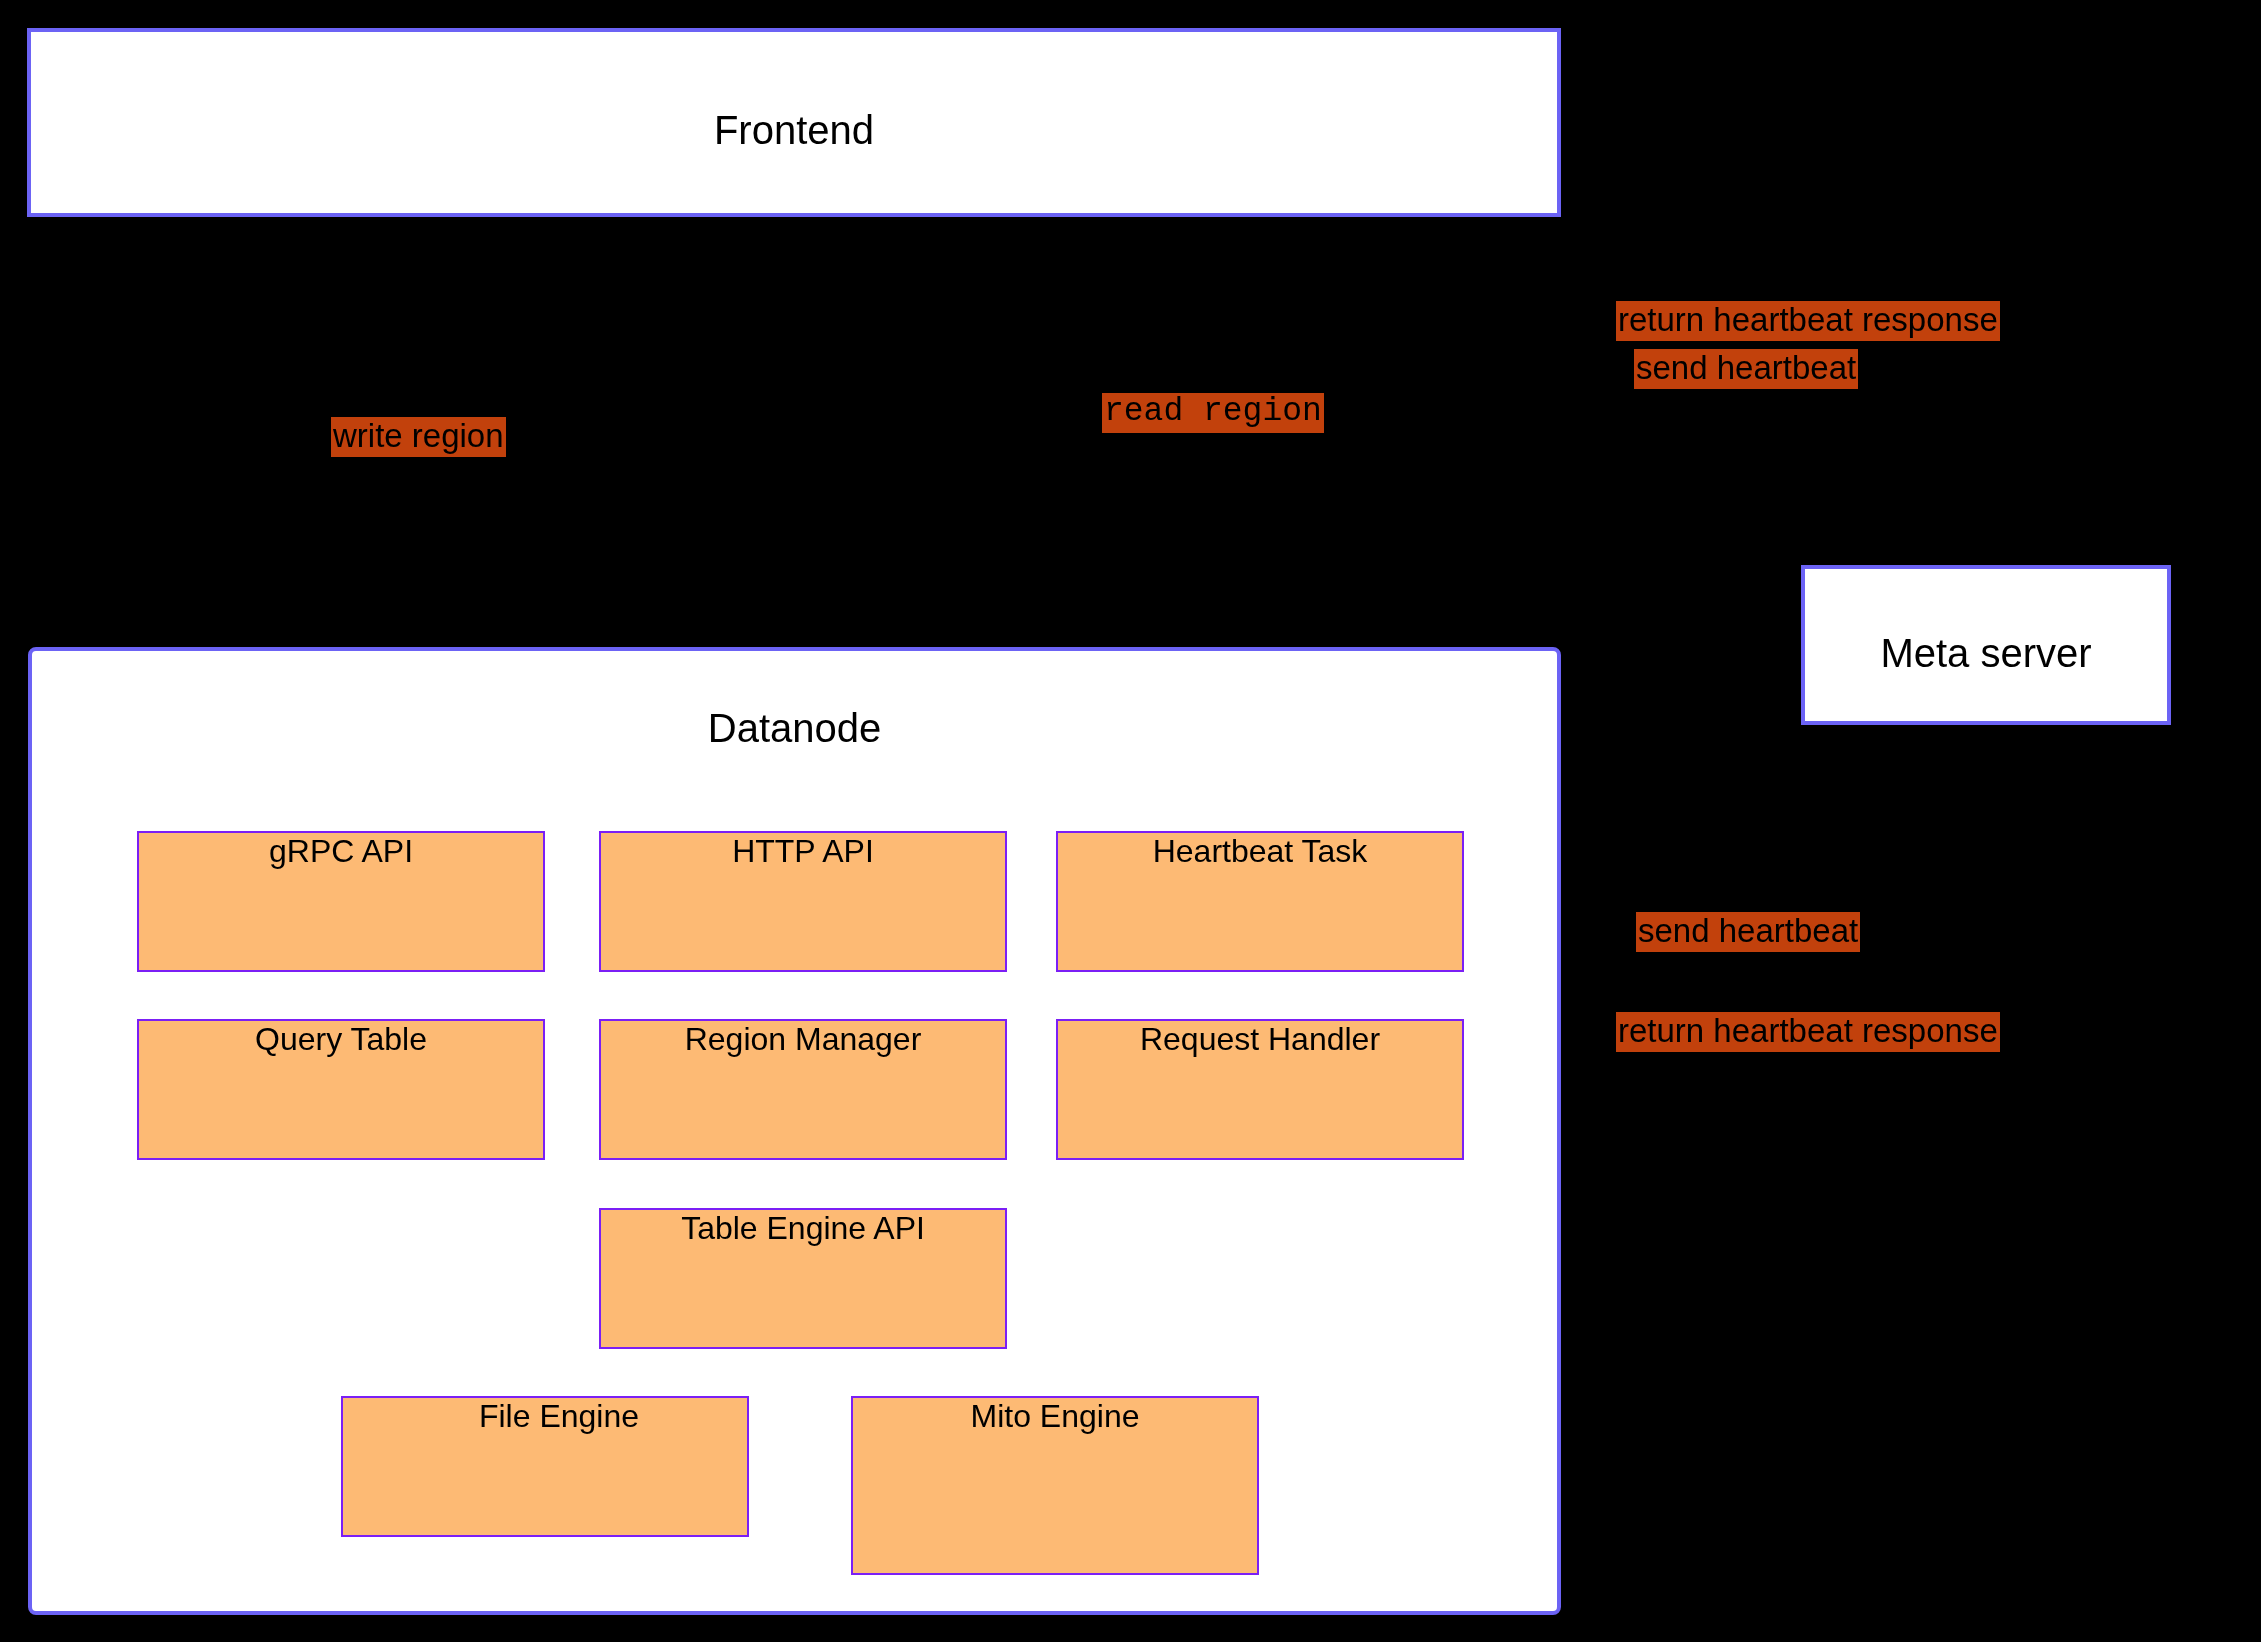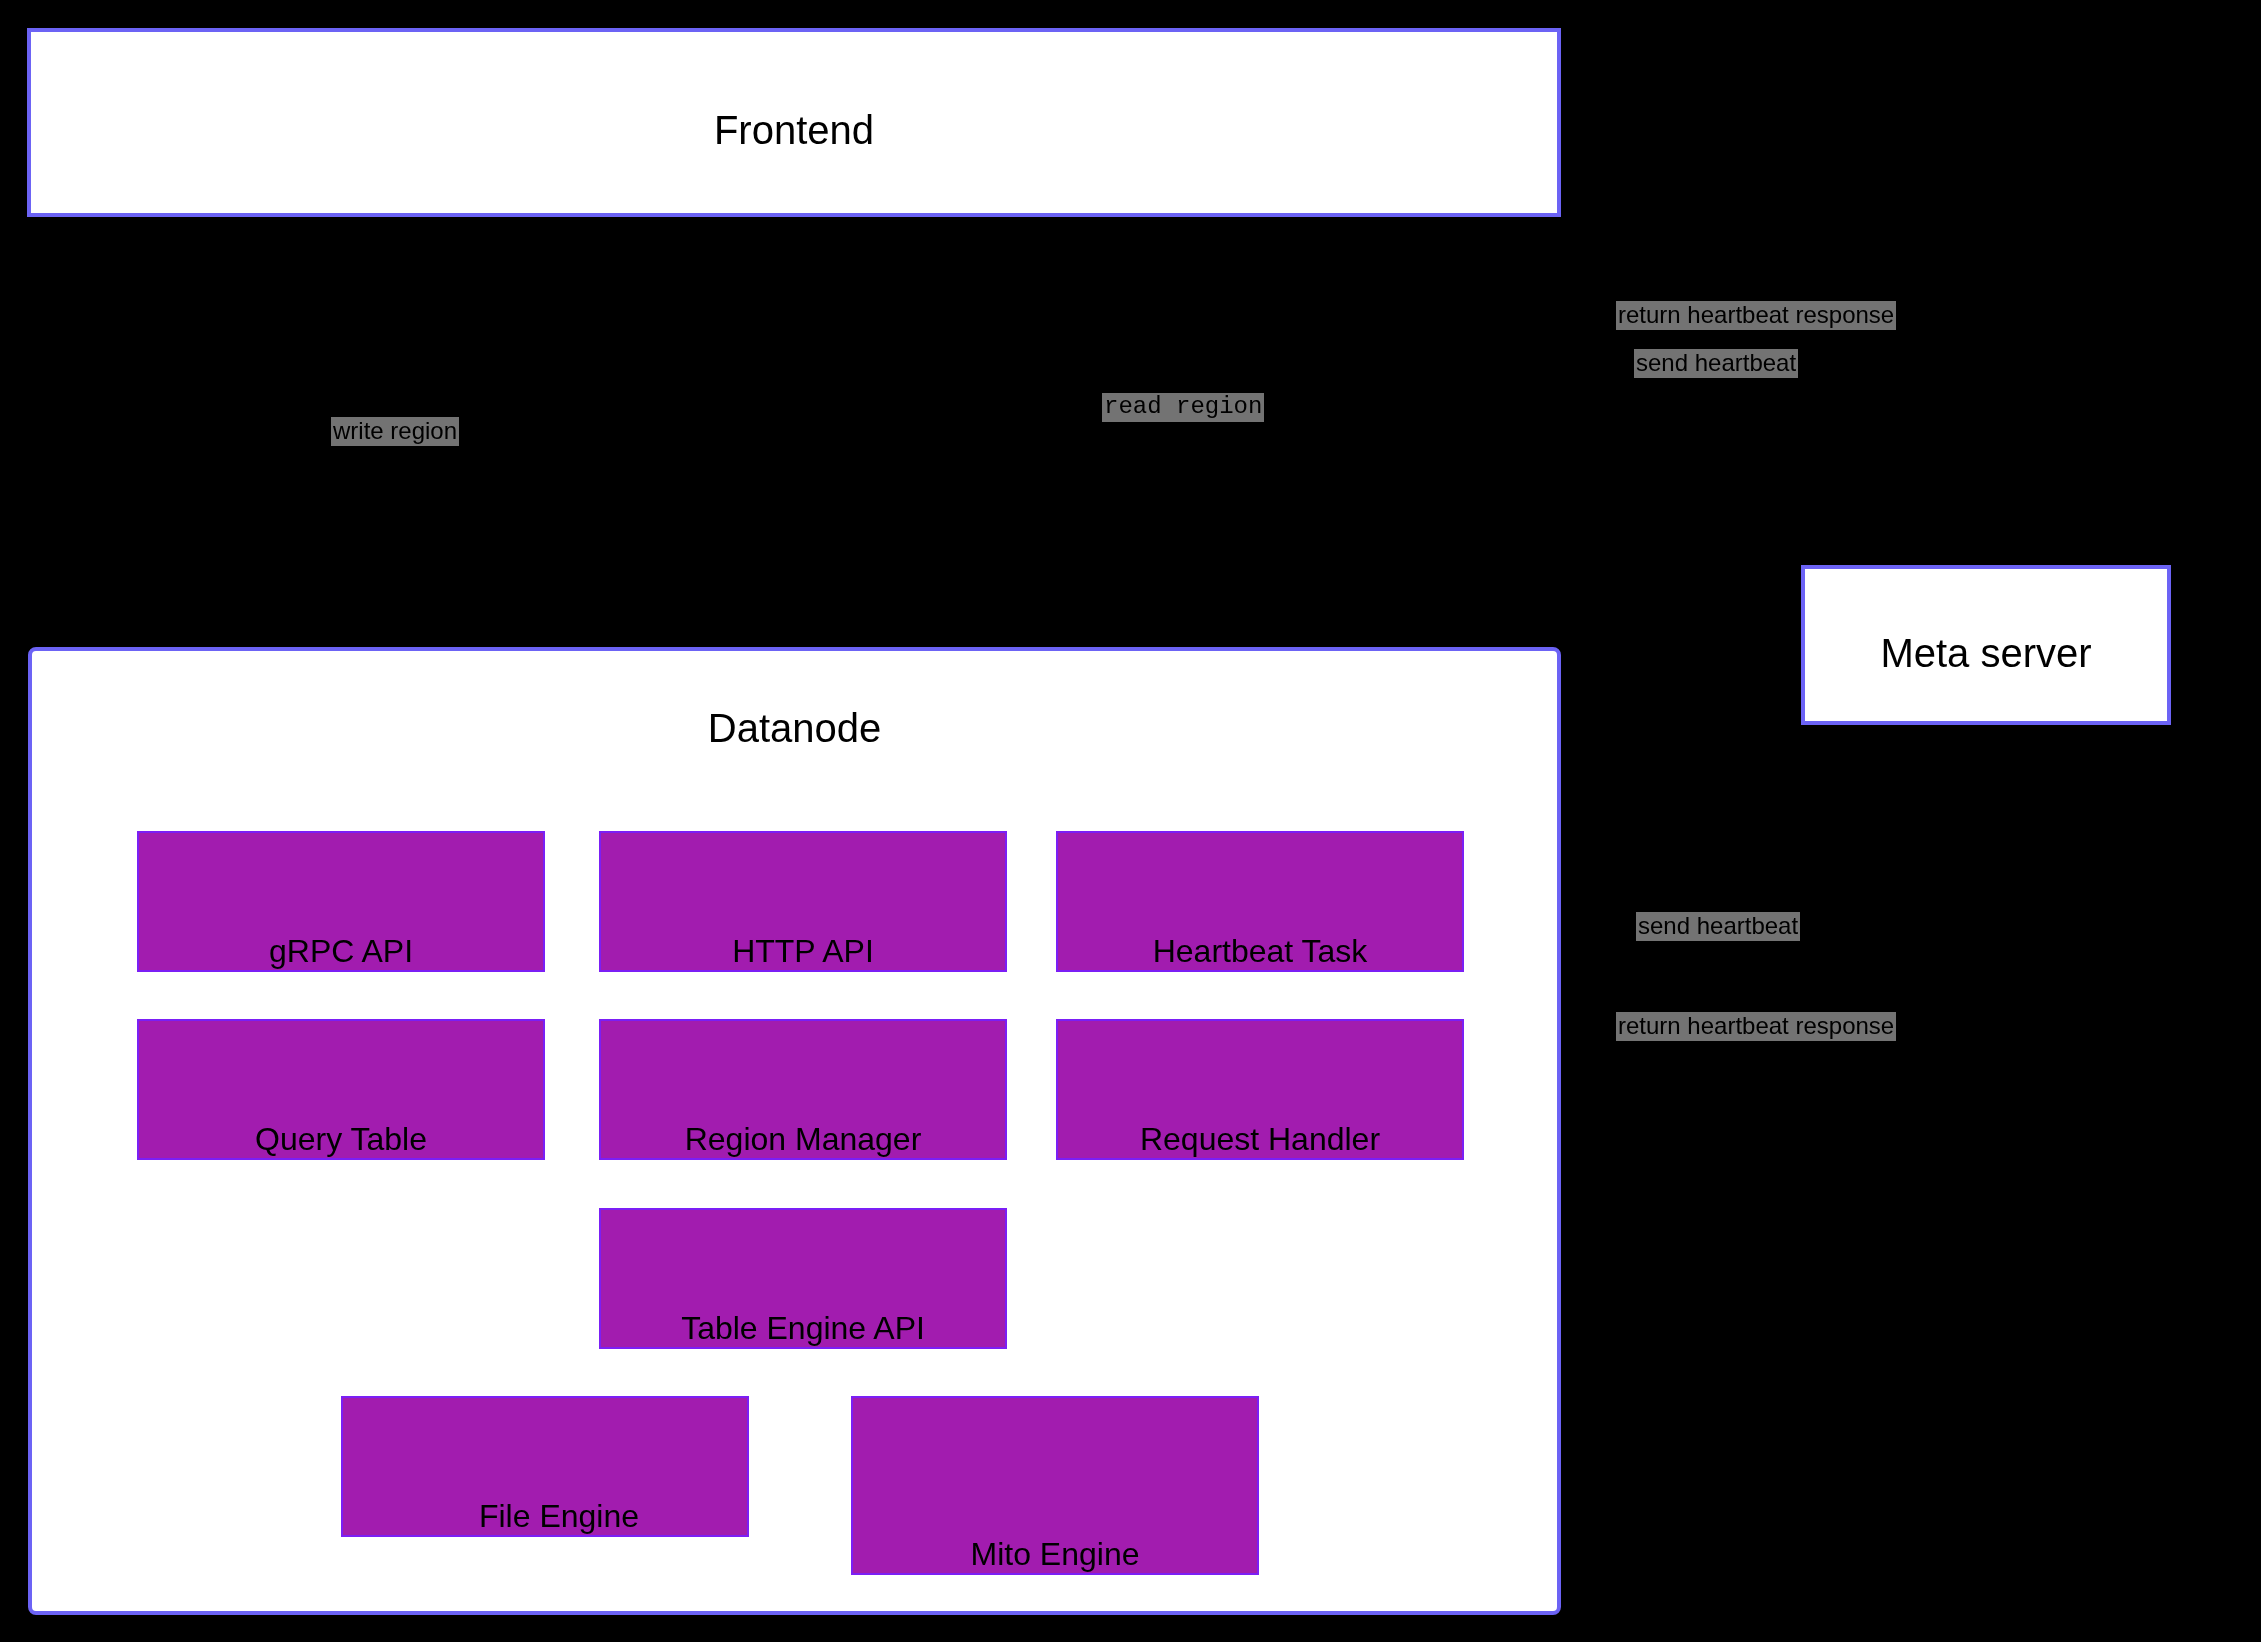--- a/index.html
+++ b/index.html
@@ -32,41 +32,41 @@
     color: #000000;
     font-size: 40px;
     font-family: "Liberation Sans", sans-serif;
     line-height: 1.15;
     white-space: nowrap;
   }
 
   
   .node-inner {
     position: absolute;
-    background: #a21caf;
+    background: #fdba74;
     border: 2.7px solid #7b1ff5;
     box-sizing: border-box;
     display: flex;
-    align-items: flex-end;
+    align-items: flex-start;
     justify-content: center;
   }
   .node-inner > .inner-label {
     color: #000000;
     font-size: 32px;
     font-family: "Liberation Sans", sans-serif;
     text-align: center;
     white-space: nowrap;
   }
 
   
   .edge-label {
     position: absolute;
-    background: #737373;
+    background: #c2410c;
     color: #000000;
-    font-size: 24px;
+    font-size: 33px;
     font-family: "Liberation Sans", sans-serif;
     line-height: 1.12;
     padding: 1.3px 2px;
     white-space: nowrap;
     box-sizing: border-box;
   }
 
   
   #edges {
     position: absolute;

